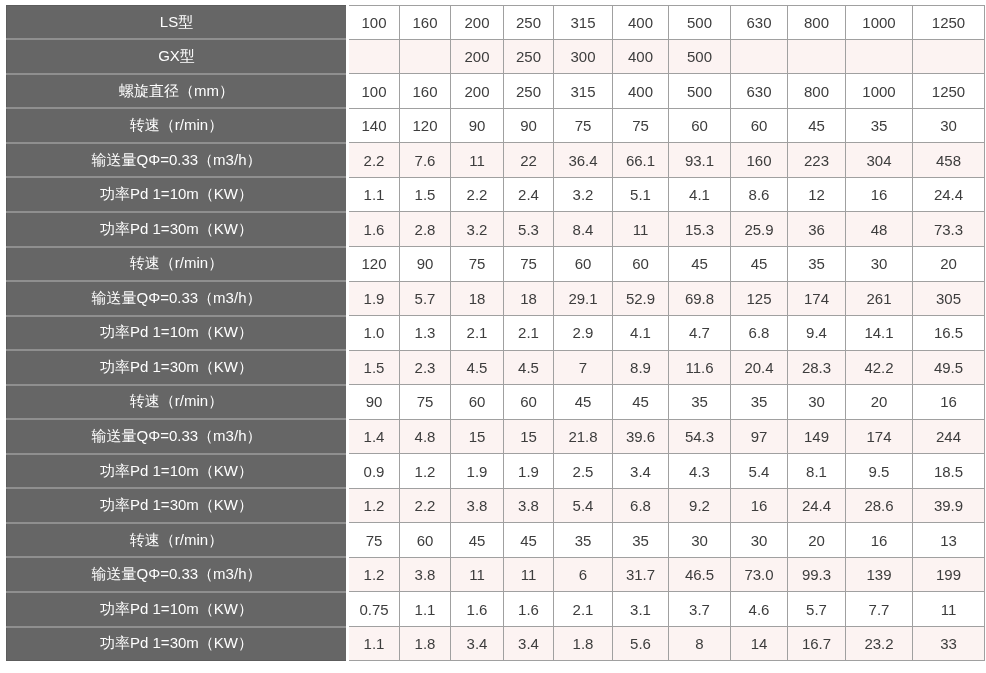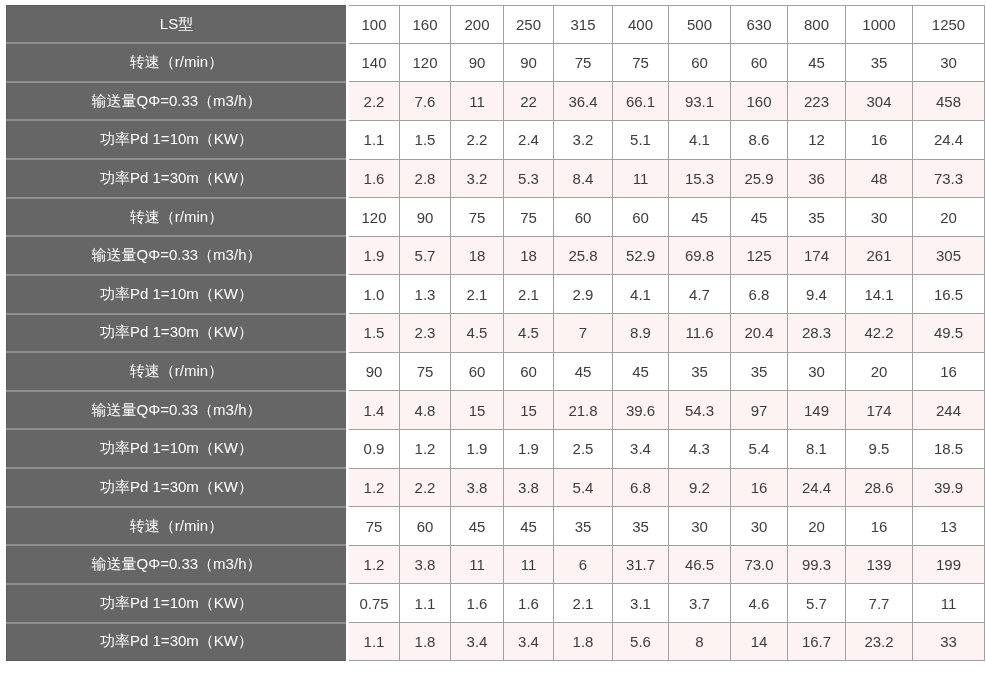--- a/index.html
+++ b/index.html
@@ -80,20 +80,48 @@
             <td>200</td>
             <td>250</td>
             <td>315</td>
             <td>400</td>
             <td>500</td>
             <td>630</td>
             <td>800</td>
             <td>1000</td>
             <td>1250</td>
           </tr>
+          <tr class="pink">
+            <th>GX型</th>
+            <td></td>
+            <td></td>
+            <td>200</td>
+            <td>250</td>
+            <td>300</td>
+            <td>400</td>
+            <td>500</td>
+            <td></td>
+            <td></td>
+            <td></td>
+            <td></td>
+          </tr>
+          <tr class="white">
+            <th>螺旋直径（mm）</th>
+            <td>100</td>
+            <td>160</td>
+            <td>200</td>
+            <td>250</td>
+            <td>315</td>
+            <td>400</td>
+            <td>500</td>
+            <td>630</td>
+            <td>800</td>
+            <td>1000</td>
+            <td>1250</td>
+          </tr>
           <tr class="white">
             <th>转速（r/min）</th>
             <td>140</td>
             <td>120</td>
             <td>90</td>
             <td>90</td>
             <td>75</td>
             <td>75</td>
             <td>60</td>
             <td>60</td>
@@ -156,21 +184,21 @@
             <td>35</td>
             <td>30</td>
             <td>20</td>
           </tr>
           <tr class="pink">
             <th>输送量QΦ=0.33（m3/h）</th>
             <td>1.9</td>
             <td>5.7</td>
             <td>18</td>
             <td>18</td>
-            <td>25.8</td>
+            <td>29.1</td>
             <td>52.9</td>
             <td>69.8</td>
             <td>125</td>
             <td>174</td>
             <td>261</td>
             <td>305</td>
           </tr>
           <tr class="white">
             <th>功率Pd 1=10m（KW）</th>
             <td>1.0</td>

